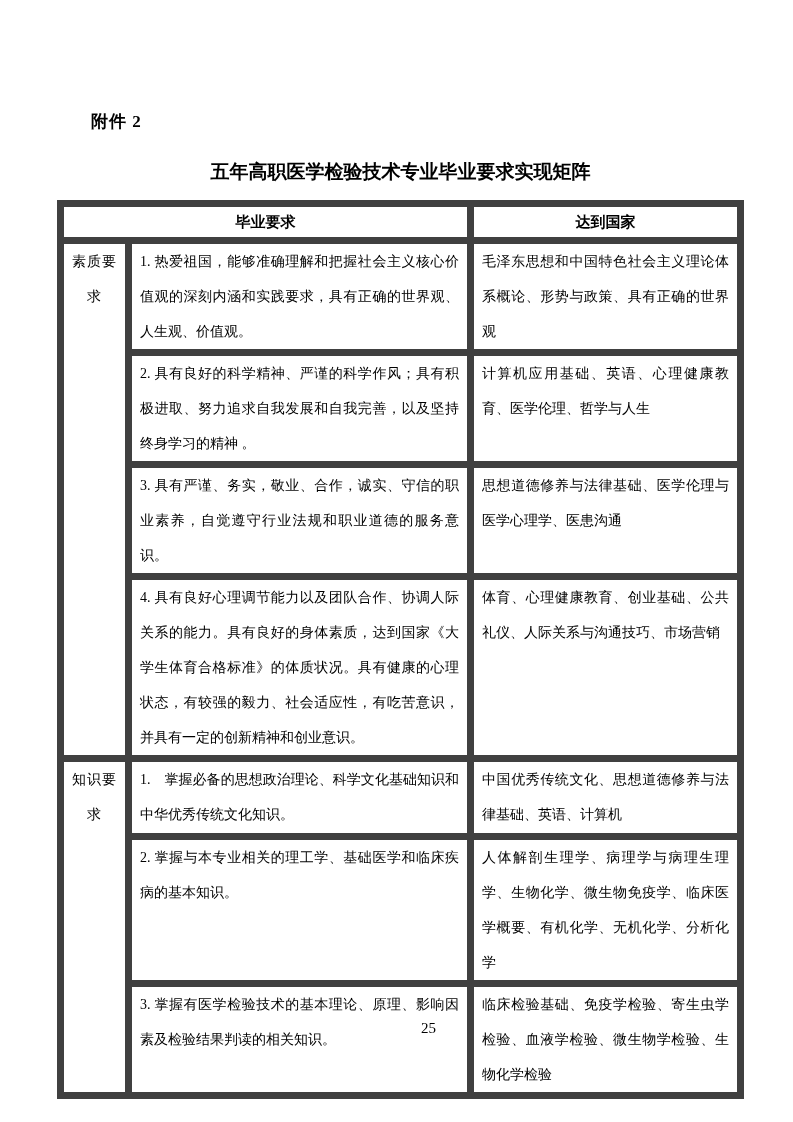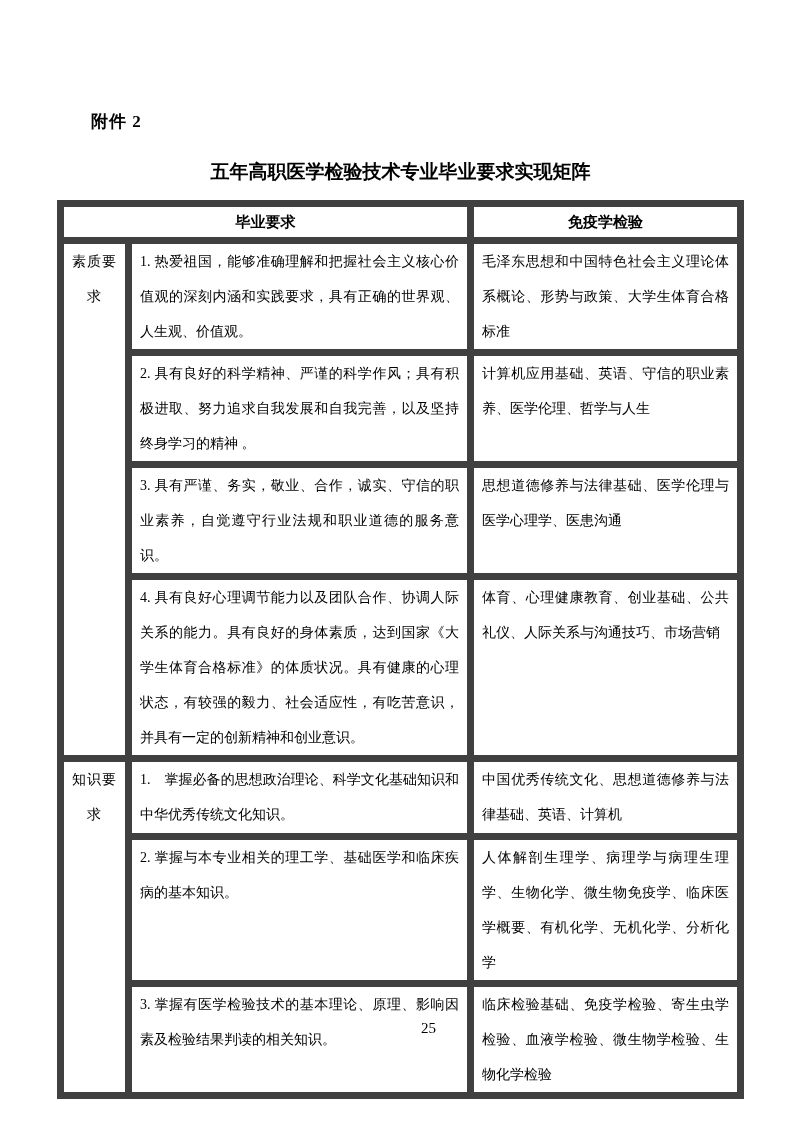--- a/index.html
+++ b/index.html
@@ -100,32 +100,32 @@
 
   <table class="matrix">
     <colgroup>
       <col style="width:68px">
       <col style="width:342px">
       <col style="width:270px">
     </colgroup>
     <tbody>
       <tr class="head-row">
         <td colspan="2">毕业要求</td>
-        <td>免疫学检验</td>
+        <td>达到国家</td>
       </tr>
 
       <tr class="r1">
         <td rowspan="4" class="label-cell">素质要求</td>
         <td class="req">1. 热爱祖国，能够准确理解和把握社会主义核心价值观的深刻内涵和实践要求，具有正确的世界观、人生观、价值观。</td>
-        <td class="path">毛泽东思想和中国特色社会主义理论体系概论、形势与政策、大学生体育合格标准</td>
+        <td class="path">毛泽东思想和中国特色社会主义理论体系概论、形势与政策、具有正确的世界观</td>
       </tr>
 
       <tr class="r2">
         <td class="req">2. 具有良好的科学精神、严谨的科学作风；具有积极进取、努力追求自我发展和自我完善，以及坚持终身学习的精神 。</td>
-        <td class="path">计算机应用基础、英语、守信的职业素养、医学伦理、哲学与人生</td>
+        <td class="path">计算机应用基础、英语、心理健康教育、医学伦理、哲学与人生</td>
       </tr>
 
       <tr class="r3">
         <td class="req">3. 具有严谨、务实，敬业、合作，诚实、守信的职业素养，自觉遵守行业法规和职业道德的服务意识。</td>
         <td class="path">思想道德修养与法律基础、医学伦理与医学心理学、医患沟通</td>
       </tr>
 
       <tr class="r4">
         <td class="req">4. 具有良好心理调节能力以及团队合作、协调人际关系的能力。具有良好的身体素质，达到国家《大学生体育合格标准》的体质状况。具有健康的心理状态，有较强的毅力、社会适应性，有吃苦意识，并具有一定的创新精神和创业意识。</td>
         <td class="path">体育、心理健康教育、创业基础、公共礼仪、人际关系与沟通技巧、市场营销</td>

